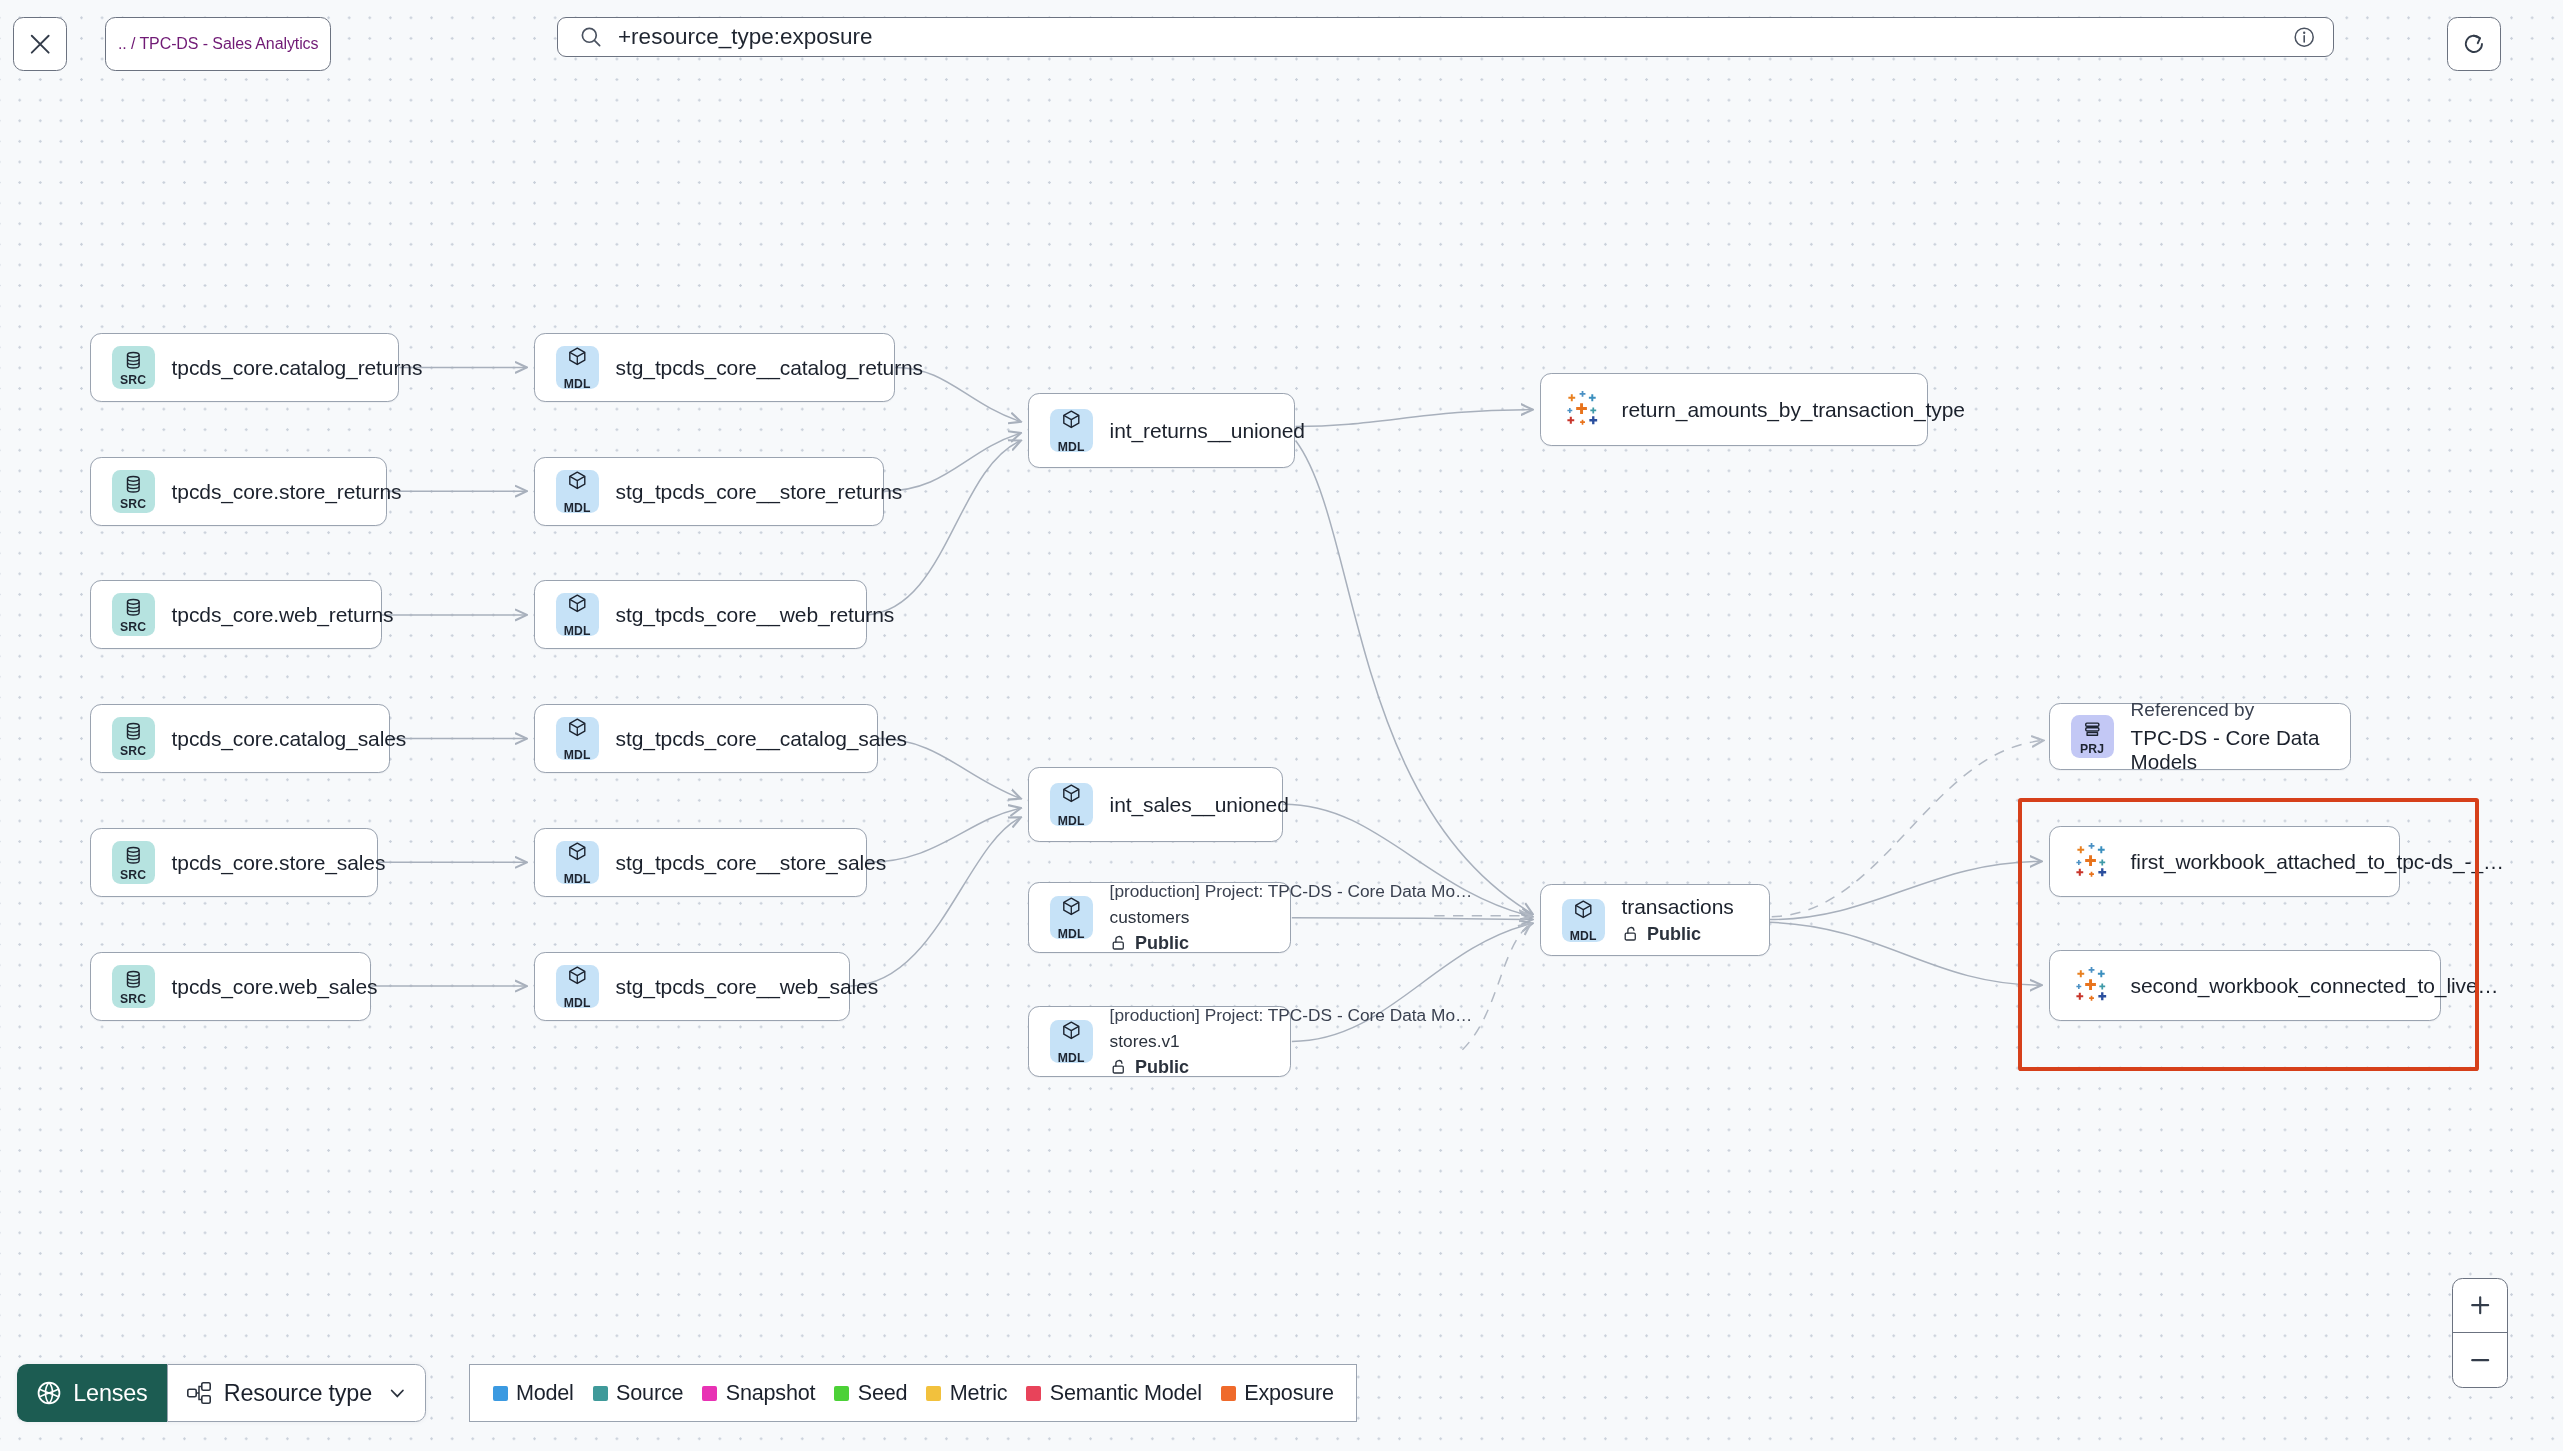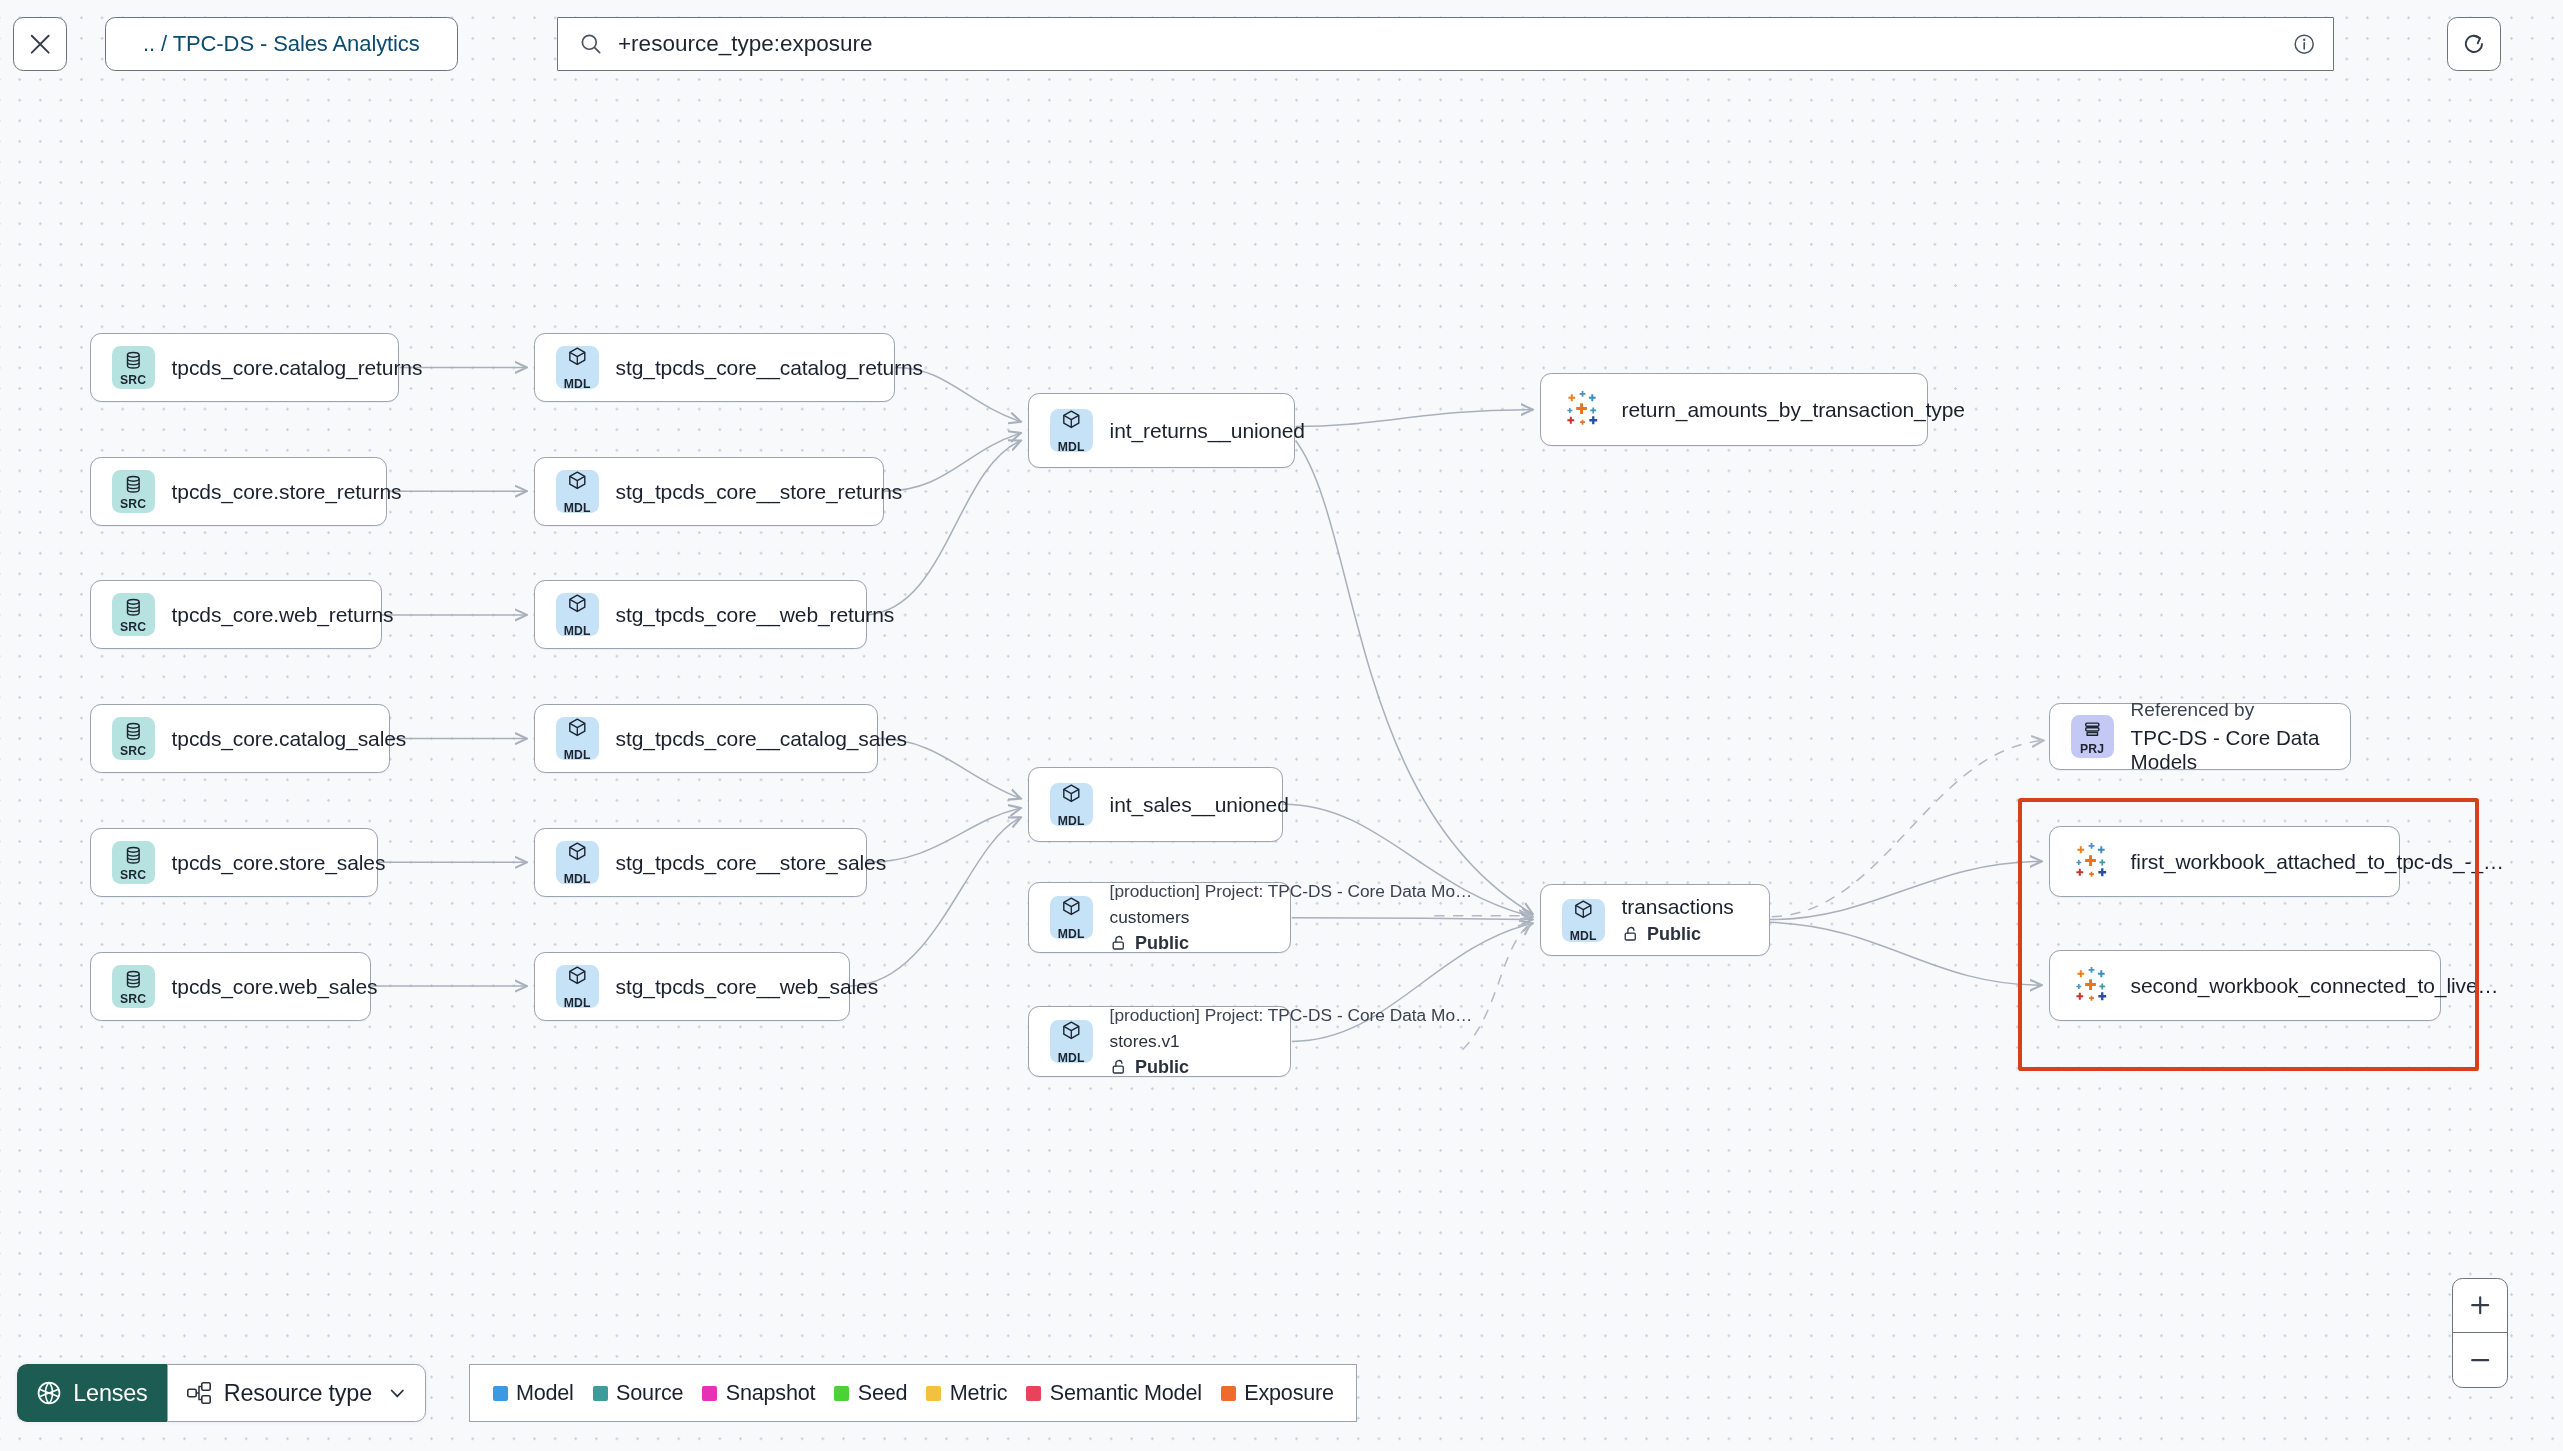--- a/index.html
+++ b/index.html
@@ -37,39 +37,39 @@
     display: flex; align-items: center; justify-content: center;
     cursor: pointer;
   }
   #close-btn { left: 13px; top: 17px; }
   #refresh-btn { left: 2447px; top: 17px; }
 
   .breadcrumb-btn {
     position: absolute;
     left: 105px; top: 17px;
     height: 54px;
-    padding: 0 37px;
+    padding: 0 12px;
     background: #ffffff;
     border: 1.5px solid #6b7280;
     border-radius: 10.3px;
     display: flex; align-items: center;
-    font-size: 22px;
-    color: #0c4a6e;
+    font-size: 16px;
+    color: #701a75;
     letter-spacing: -0.1px;
     cursor: pointer;
     white-space: nowrap;
   }
 
   .searchbar {
     position: absolute;
     left: 557px; top: 17px;
-    width: 1777px; height: 54px;
+    width: 1777px; height: 40px;
     background: #ffffff;
     border: 1.5px solid #6b7280;
-    border-radius: 1px;
+    border-radius: 9px;
     display: flex; align-items: center;
     padding: 0 17px 0 20.6px;
     cursor: text;
   }
   .search-icon { flex: 0 0 auto; margin-right: 15px; display: flex; align-items: center;}
   .search-value {
     flex: 1 1 auto;
     font-size: 22.5px;
     color: #1f2530;
     white-space: nowrap;

